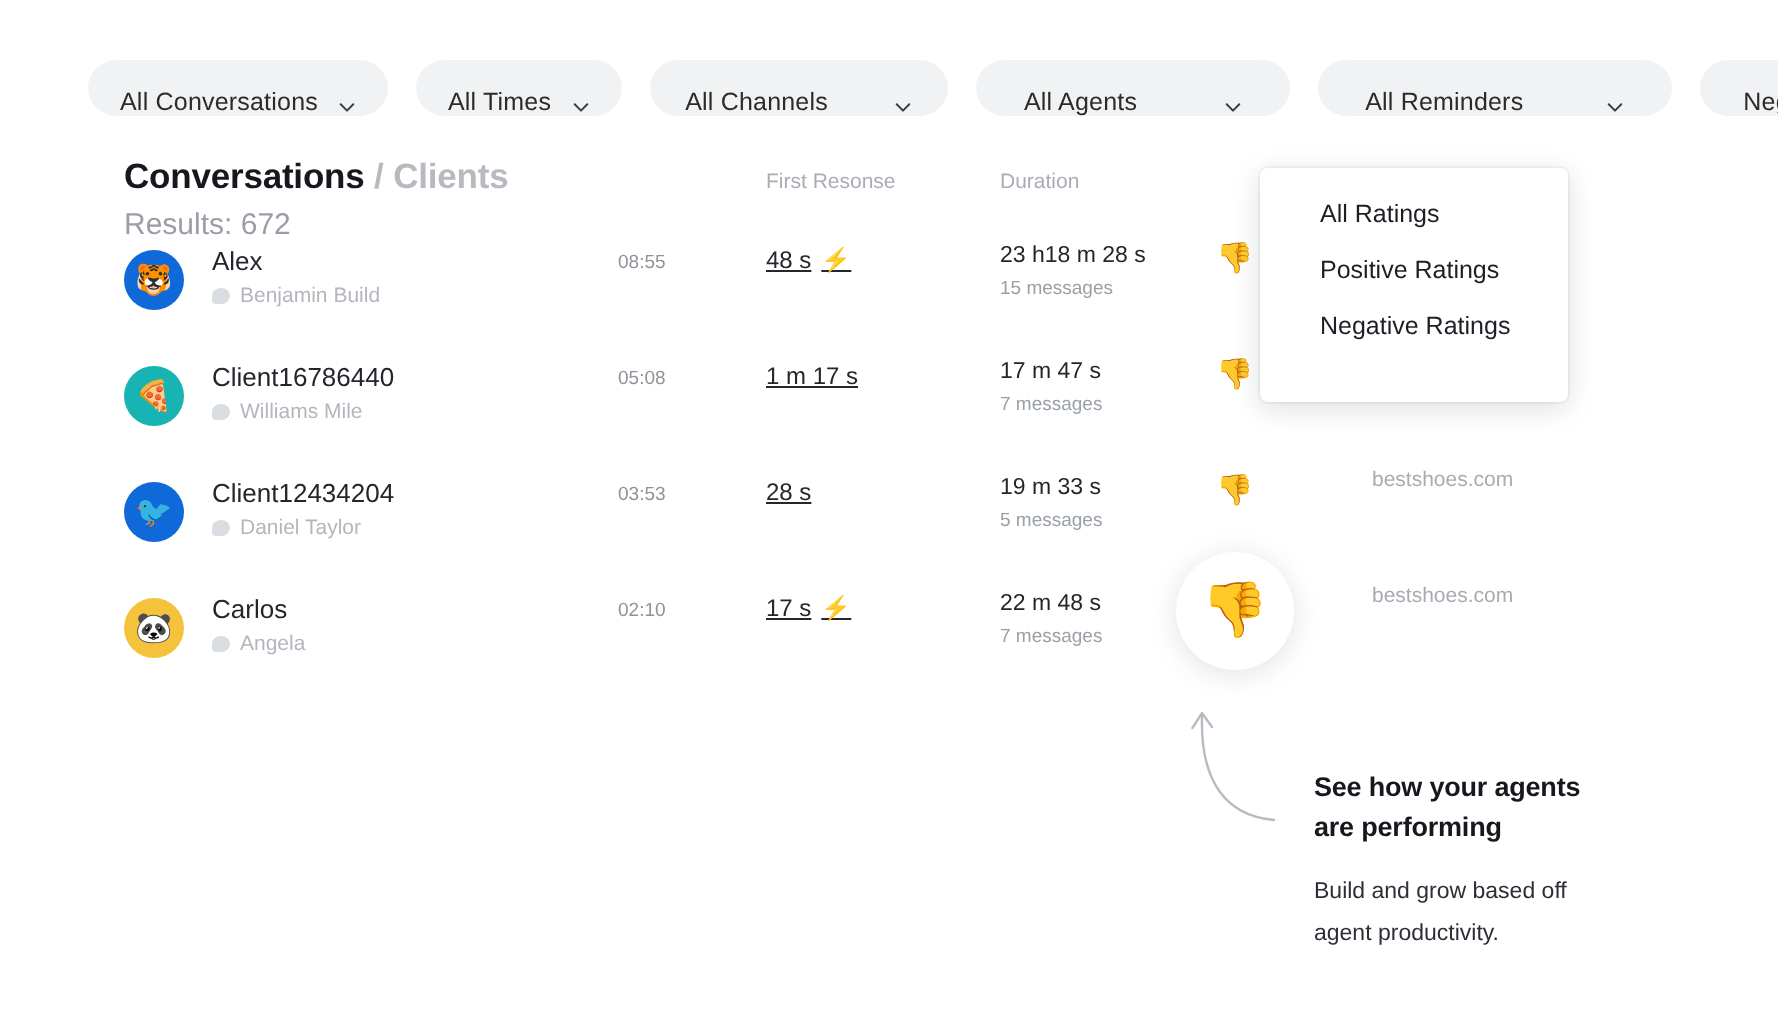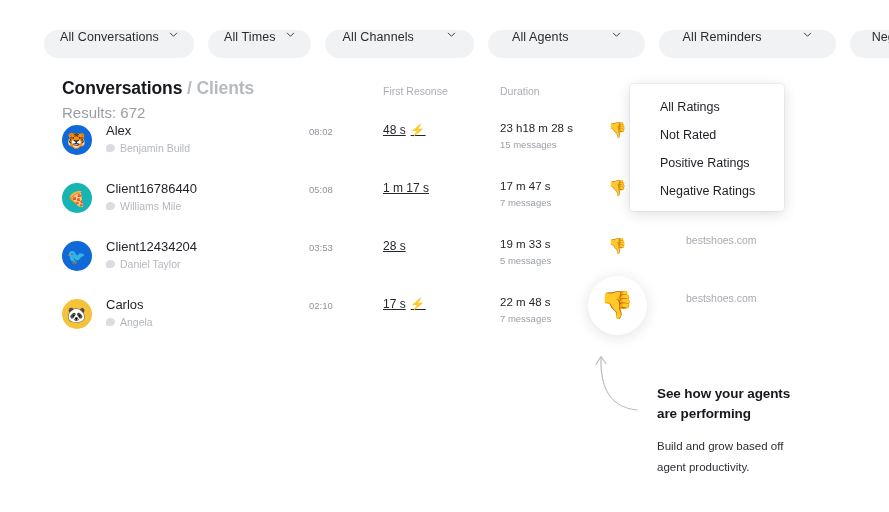--- a/index.html
+++ b/index.html
@@ -24,21 +24,21 @@
     left: 44px;
     display: flex;
     align-items: center;
     gap: 0px;
   }
   .pill {
     background: #f1f2f4;
     border-radius: 18px;
     height: 28px;
     display: flex;
-    align-items: flex-start;
+    align-items: flex-end;
     padding: 0 16px;
     gap: 10px;
     cursor: pointer;
     user-select: none;
     margin-right: 14px;
   }
   .pill.wide { padding: 0 18px; gap: 25px; }
   .pill-label {
     font-size: 12.5px;
     color: #2b2b2b;
@@ -182,21 +182,21 @@
 
   
   .dropdown {
     position: absolute;
     left: 630px;
     top: 84px;
     width: 154px;
     background: #ffffff;
     border-radius: 4px;
     box-shadow: 0 3px 14px rgba(16,24,40,0.14), 0 0 0 1px rgba(16,24,40,0.045);
-    padding: 9px 0 6px 0;
+    padding: 9px 0 24px 0;
     z-index: 20;
   }
   .dd-item {
     font-size: 12.5px;
     color: #1c1f24;
     padding: 7px 0 7px 30px;
     cursor: pointer;
     white-space: nowrap;
   }
 
@@ -315,21 +315,21 @@
 
   <div class="row">
     <div class="avatar" style="background:#1069D8">
       <span>🐯</span>
     </div>
     <div class="r-name">Alex</div>
     <div class="r-sub">
       <span class="bubble-ico"></span>
       <span>Benjamin Build</span>
     </div>
-    <div class="r-time">08:02</div>
+    <div class="r-time">08:55</div>
     <div class="r-fr">
       <span>48 s</span>
       <span class="bolt">⚡</span>
     </div>
     <div class="r-dur">23 h18 m 28 s</div>
     <div class="r-msgs">15 messages</div>
     <div class="r-rating">👎</div>
     <div class="r-channel"></div>
   </div>
 
@@ -389,21 +389,20 @@
     </div>
     <div class="r-dur">22 m 48 s</div>
     <div class="r-msgs">7 messages</div>
     <div class="r-channel">bestshoes.com</div>
   </div>
 
 </div>
 
 <div class="dropdown">
   <div class="dd-item">All Ratings</div>
-  <div class="dd-item">Not Rated</div>
   <div class="dd-item">Positive Ratings</div>
   <div class="dd-item">Negative Ratings</div>
 </div>
 
 <div class="highlight-ring">
   <span class="big-thumb">👎</span>
 </div>
 
 <div class="arrow-wrap">
   <svg width="60" height="70" viewBox="0 0 60 70">

